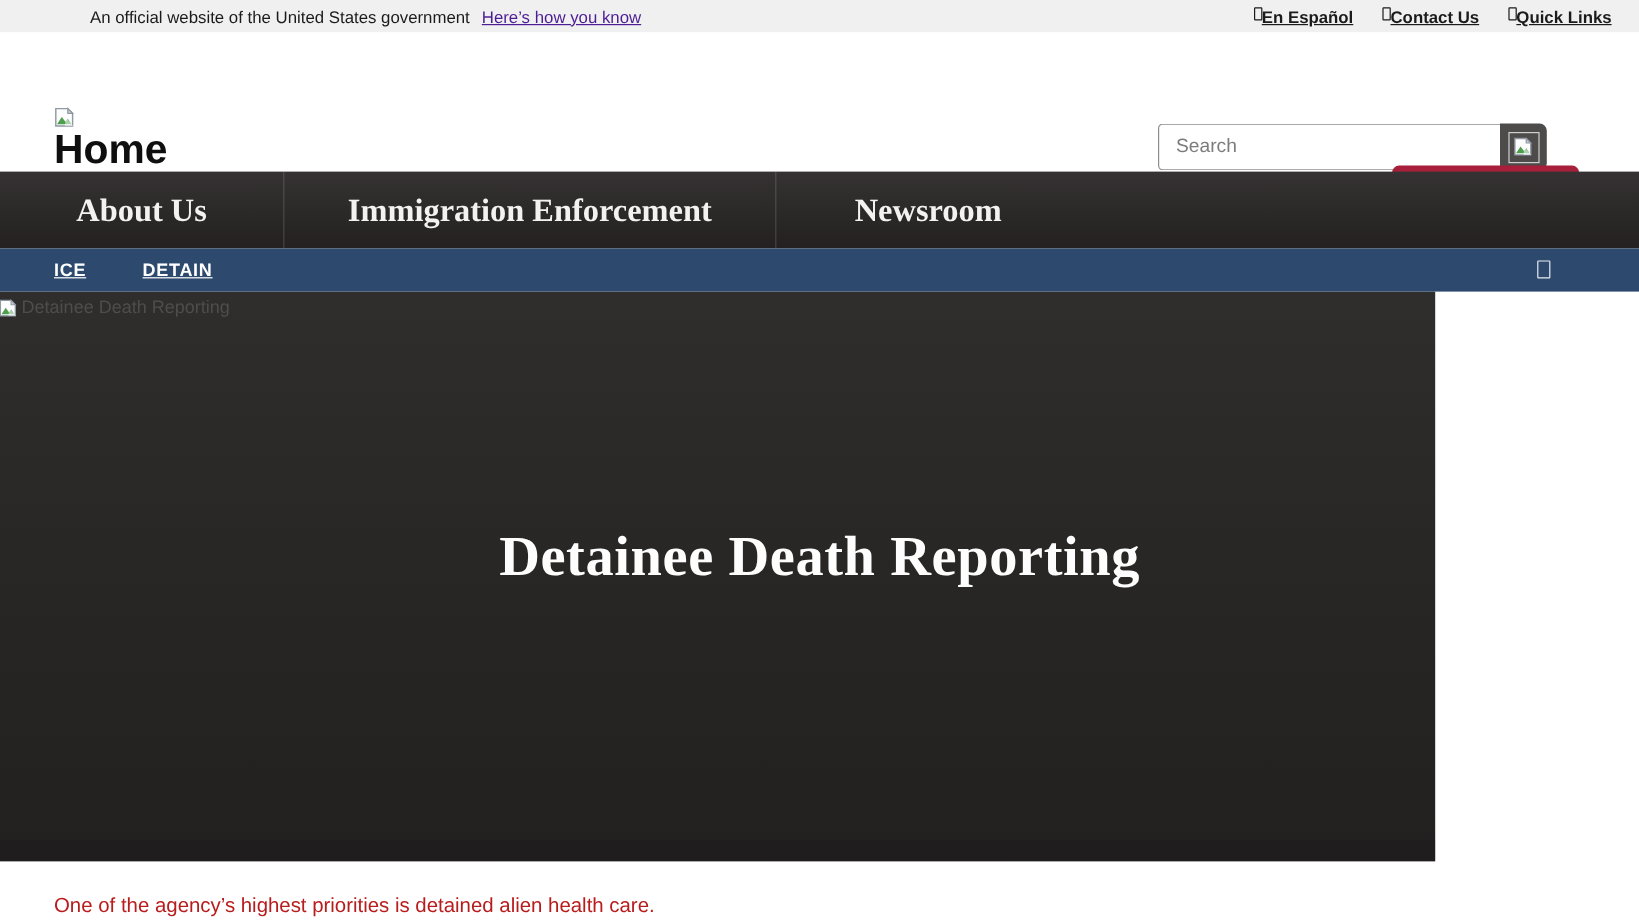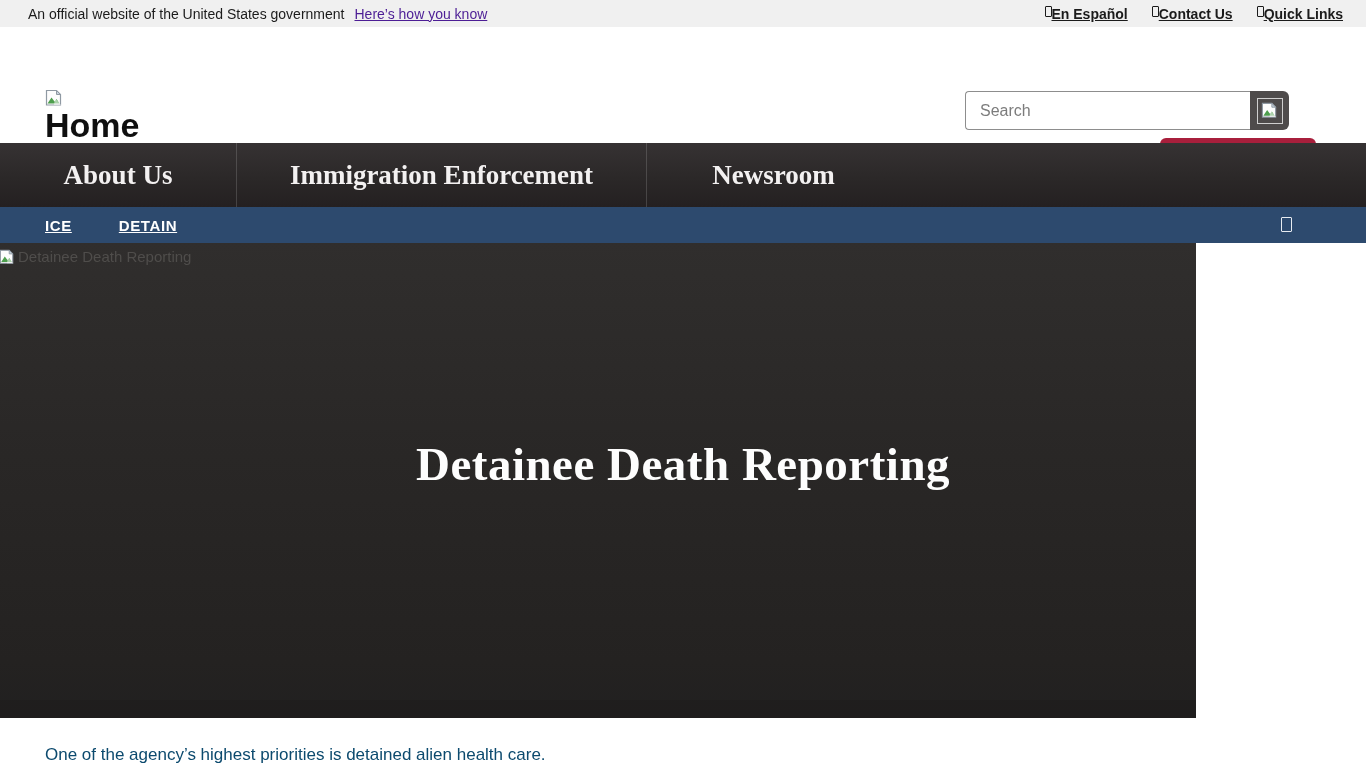--- a/index.html
+++ b/index.html
@@ -14,21 +14,21 @@
   }
 
   
   .gov-banner {
     position: absolute; top: 0; left: 0;
     width: 1366px; height: 27px;
     background: #f0f0f0;
     display: flex; align-items: center;
     font-size: 14px; color: #1b1b1b;
   }
-  .gov-banner-left { display: flex; align-items: center; gap: 10px; padding-left: 28px; }
+  .gov-banner-left { display: flex; align-items: center; gap: 10px; padding-left: 75px; }
   .how-link { color: #4c1d95; text-decoration: underline; cursor: pointer; }
   .gov-banner-right {
     position: absolute; right: 23px; top: 0; height: 27px;
     display: flex; align-items: center; gap: 24px;
   }
   .gov-link {
     font-weight: 700; color: #1b1b1b; text-decoration: underline;
     display: flex; align-items: flex-start; cursor: pointer;
   }
   .tofu {
@@ -36,21 +36,21 @@
     border: 1px solid currentColor; border-radius: 1px;
   }
 
   
   .site-header { position: absolute; top: 27px; left: 0; width: 1366px; height: 116px; background: #fff; }
   .logo { position: absolute; left: 45px; top: 58px; display: flex; align-items: flex-start; cursor: pointer; flex-direction: column; }
   .logo .broken-img { margin-top: 4px; }
   .logo-text { font-size: 34px; font-weight: 700; color: #0f0f0f; line-height: 1.1; }
 
   .search-wrap {
-    position: absolute; left: 965px; top: 64px; width: 324px; height: 39px;
+    position: absolute; left: 965px; top: 76px; width: 324px; height: 39px;
     display: flex;
   }
   .search-input {
     width: 313px; height: 39px;
     border: 1px solid #8d8d8d; border-right: none;
     border-radius: 4px 0 0 4px;
     padding: 0 14px; font-size: 16px; color: #1b1b1b;
     font-family: "Liberation Sans", sans-serif;
     outline: none; background: #fff;
   }
@@ -132,21 +132,21 @@
     background: rgba(20,19,19,0.18);
   }
 
   
   .content {
     position: absolute; top: 718px; left: 0; width: 1366px; height: 50px;
     background: #fff;
   }
   .intro-text {
     position: absolute; left: 45px; top: 27px;
-    font-size: 17px; color: #0c4a6e;
+    font-size: 17px; color: #b91c1c;
   }
 
   .broken-img { display: inline-block; flex: 0 0 auto; }
 </style>
 </head>
 <body>
 
 <svg width="0" height="0" style="position:absolute">
   <defs>
     <symbol id="broken-image" viewBox="0 0 18 18">

